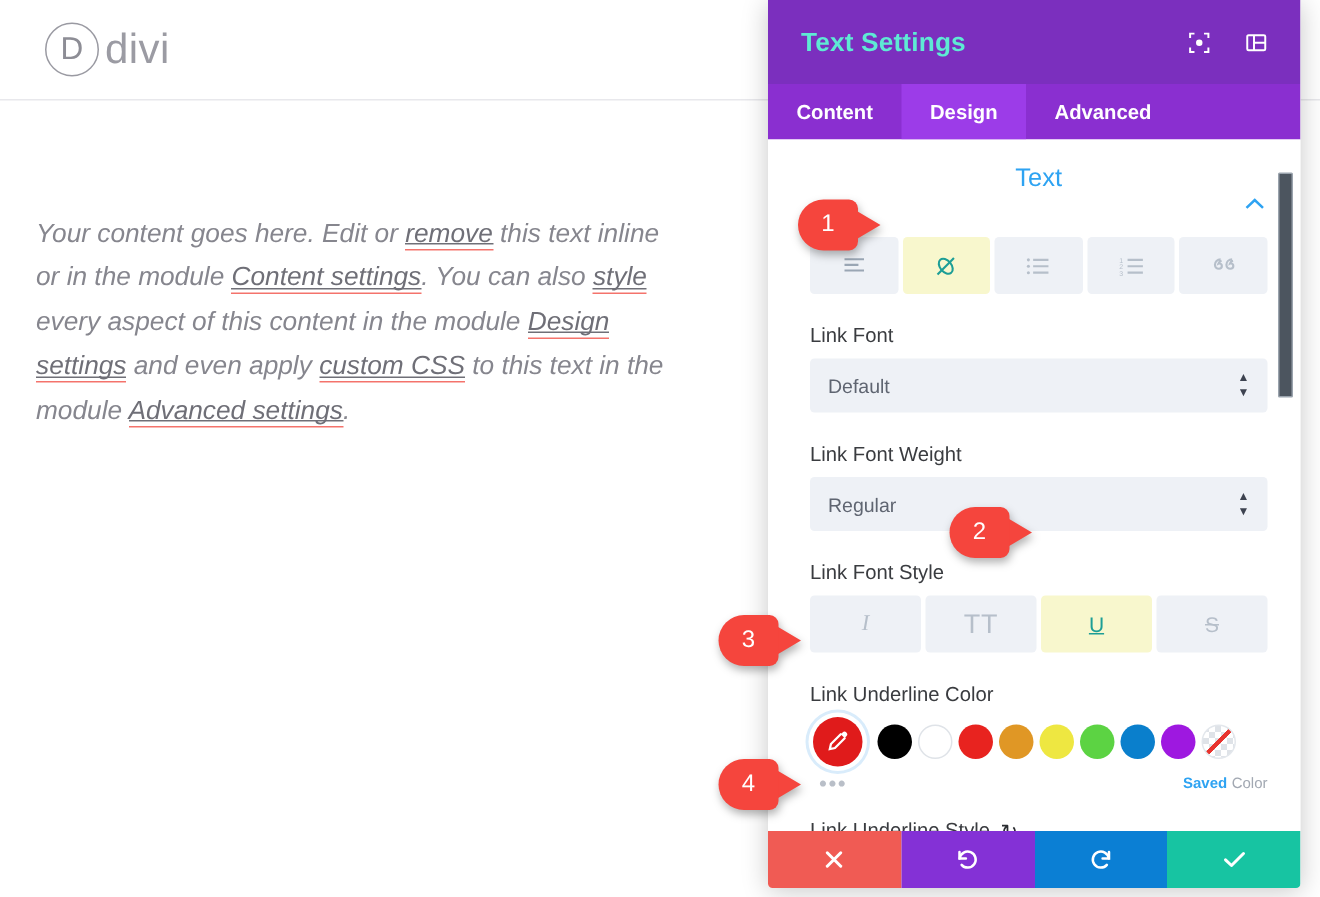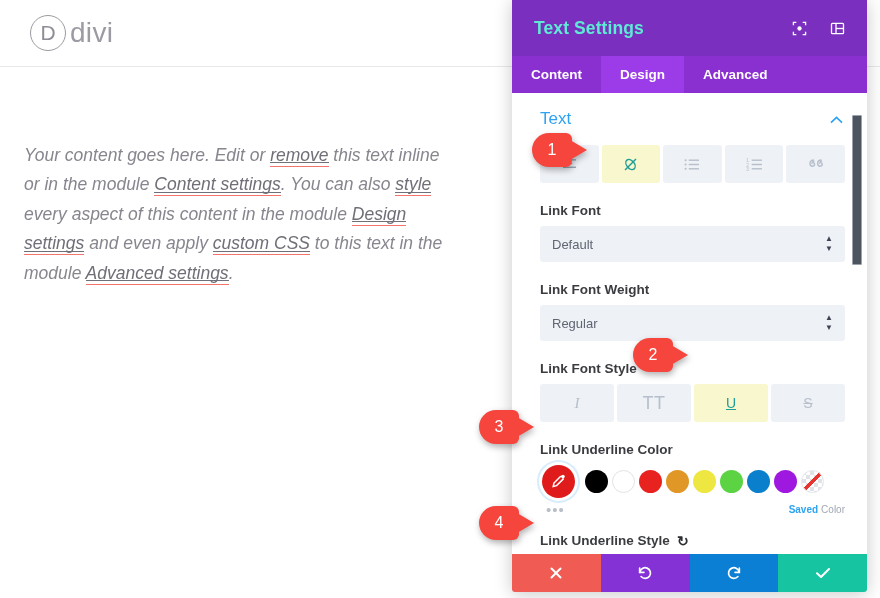--- a/index.html
+++ b/index.html
@@ -171,20 +171,21 @@
   }
   .modal-content {
     padding: 16px 22px 10px 28px;
     box-sizing: border-box;
   }
 
   .section-head {
     display: flex;
     align-items: center;
     margin-bottom: 16px;
+    flex-direction: column;
   }
   .section-head-title {
     color: #2ea3f2;
     font-size: 17px;
     font-weight: 400;
   }
   .section-head-chevron {
     margin-left: auto;
     color: #2ea3f2;
     font-size: 13px;
@@ -211,21 +212,21 @@
     box-sizing: border-box;
   }
   .tg-btn.hl {
     background: #f8f7cd;
     color: #1d9e96;
   }
 
   .field-label {
     font-size: 13.5px;
     color: #3a3c40;
-    font-weight: 700;
+    font-weight: 400;
     margin-bottom: 8px;
     display: flex;
     align-items: center;
     gap: 7px;
   }
   .reset-icon {
     font-size: 14px;
     color: #2b2d31;
     cursor: pointer;
     line-height: 1;

